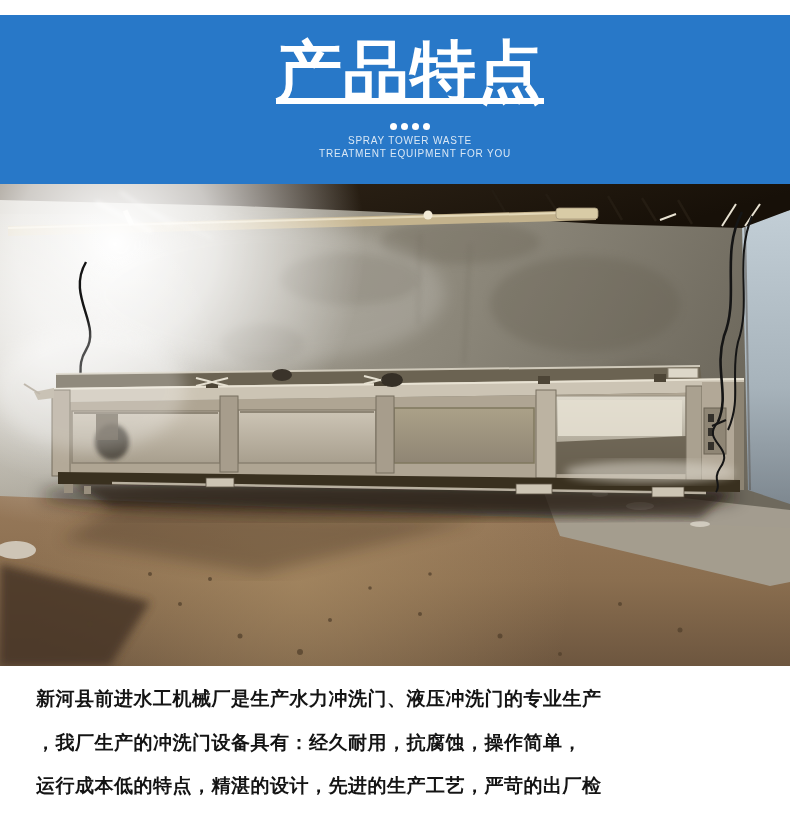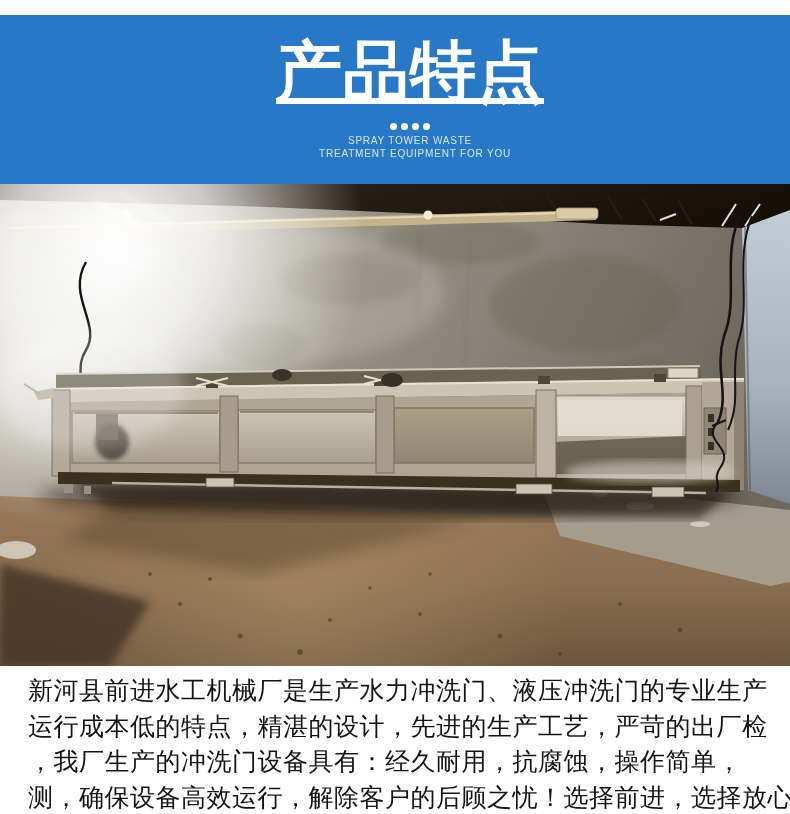--- a/index.html
+++ b/index.html
@@ -33,22 +33,22 @@
   .banner-sub.second{margin-top:1px;margin-left:10px;}
   
   .photo{position:absolute;top:184px;left:0;width:790px;height:482px;overflow:hidden;background:#8a8578;}
   .photo svg{display:block;}
   
   .caption{
     position:absolute;top:666px;left:0;width:790px;height:148px;
     padding:7px 26px 0 28px;box-sizing:border-box;background:#ffffff;
   }
   .caption p{
-    margin:0;font-size:25px;line-height:35.5px;letter-spacing:0.5px;
-    color:#141414;font-weight:400;white-space:nowrap;
+    margin:8px;font-size:19px;line-height:35.5px;letter-spacing:0.5px;
+    color:#141414;font-weight:700;white-space:nowrap;
   }
 </style>
 </head>
 <body>
 
 <div class="page">
 
   <div class="top-strip"></div>
 
   <header class="banner" style="background: rgb(40, 120, 200);">
@@ -308,18 +308,18 @@
         <path d="M742,28 C720,70 740,112 724,152 C714,186 730,210 718,238" stroke-width="2.6"></path>
         <path d="M752,32 C734,76 752,118 738,158 C730,192 742,214 728,246" stroke-width="2"></path>
         <path d="M718,238 C700,258 736,262 720,284 C712,296 722,300 716,308" stroke-width="2"></path>
         <line x1="712" y1="242" x2="726" y2="236" stroke-width="2"></line>
       </g>
     </svg>
   </div>
 
   <div class="caption">
     <p style="color: rgb(20, 20, 20);">新河县前进水工机械厂是生产水力冲洗门、液压冲洗门的专业生产</p>
+    <p style="color: rgb(20, 20, 20);">，我厂生产的冲洗门设备具有：经久耐用，抗腐蚀，操作简单，</p>
     <p style="color: rgb(20, 20, 20);">运行成本低的特点，精湛的设计，先进的生产工艺，严苛的出厂检</p>
-    <p style="color: rgb(20, 20, 20);">，我厂生产的冲洗门设备具有：经久耐用，抗腐蚀，操作简单，</p>
     <p style="color: rgb(20, 20, 20);">测，确保设备高效运行，解除客户的后顾之忧！选择前进，选择放心！</p>
   </div>
 
 </div>
 
 </body></html>

